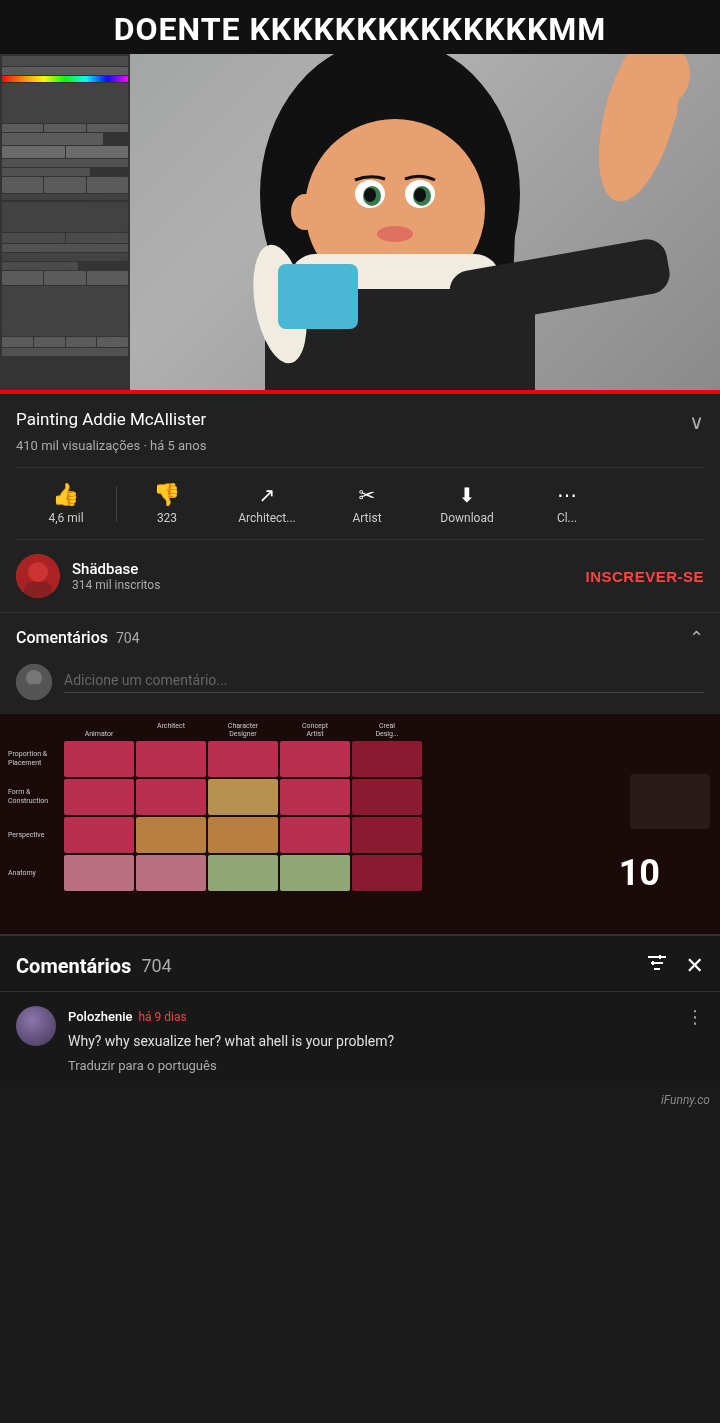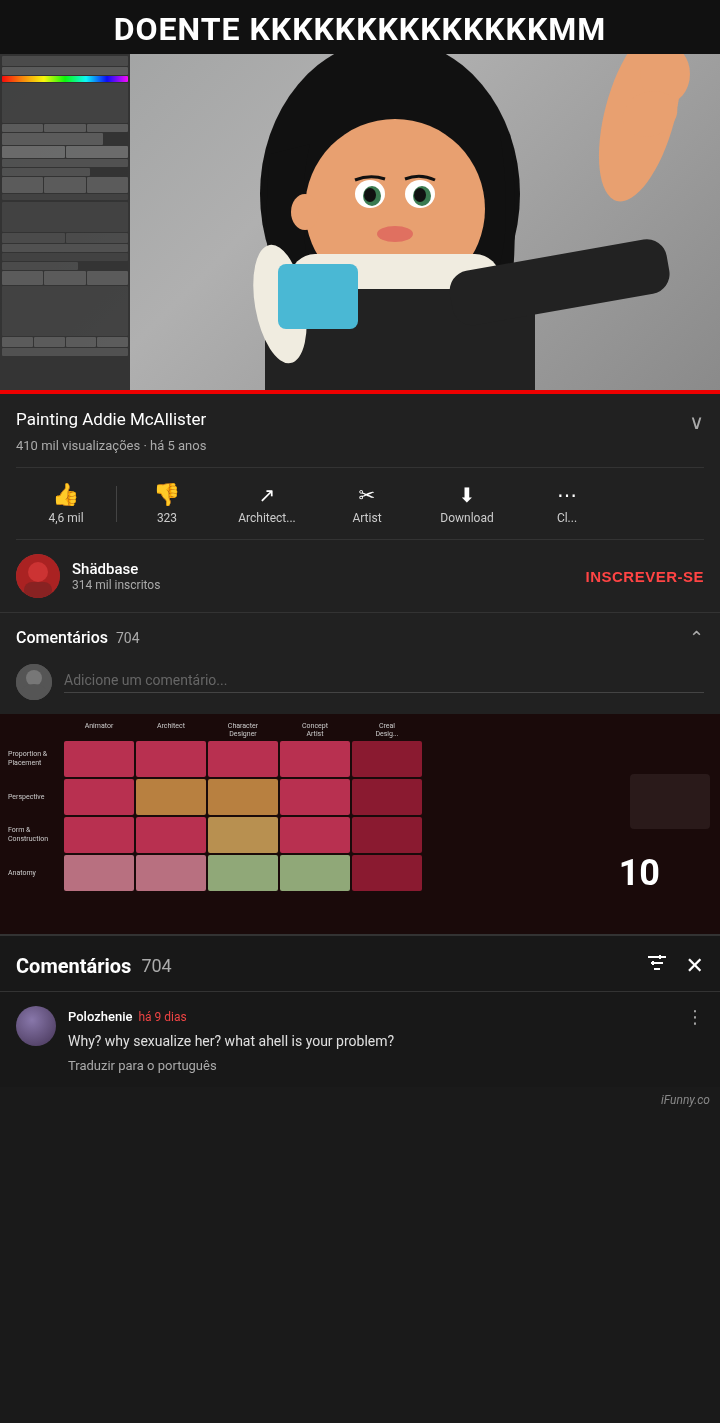--- a/index.html
+++ b/index.html
@@ -518,50 +518,50 @@
       <ellipse cx="18" cy="28" rx="12" ry="8" fill="#555"></ellipse>
     </svg>
   </div>
   <div class="comment-input-placeholder">Adicione um comentário...</div>
 </div>
 
 <div class="chart-section">
 
   <div style="padding:8px 8px 0; display:flex; flex-direction:column; width:430px;">
     <div style="display:flex; margin-left:56px; gap:2px; margin-bottom:2px;">
-      <div style="flex:1;font-size:7px;color:#ccc;text-align:center;line-height:1.2;">Animator</div>
+      <div style="flex:1;font-size:7px;color:#ccc;text-align:center;line-height:1.2;margin-top:8px;">Animator</div>
       <div style="flex:1;font-size:7px;color:#ccc;text-align:center;line-height:1.2;">Architect</div>
       <div style="flex:1;font-size:7px;color:#ccc;text-align:center;line-height:1.2;">Character<br>Designer</div>
       <div style="flex:1;font-size:7px;color:#ccc;text-align:center;line-height:1.2;">Concept<br>Artist</div>
       <div style="flex:1;font-size:7px;color:#ccc;text-align:center;line-height:1.2;">Creal<br>Desig...</div>
     </div>
 
     <div style="display:flex;align-items:center;gap:2px;margin-bottom:2px;">
       <div style="width:54px;font-size:7px;color:#ccc;flex-shrink:0;line-height:1.2;">Proportion &amp;<br>Placement</div>
       <div style="flex:1;height:36px;background:#b83050;border-radius:2px;"></div>
       <div style="flex:1;height:36px;background:#b83050;border-radius:2px;"></div>
       <div style="flex:1;height:36px;background:#b83050;border-radius:2px;"></div>
       <div style="flex:1;height:36px;background:#b83050;border-radius:2px;"></div>
       <div style="flex:1;height:36px;background:#8a1a30;border-radius:2px;"></div>
     </div>
 
     <div style="display:flex;align-items:center;gap:2px;margin-bottom:2px;">
+      <div style="width:54px;font-size:7px;color:#ccc;flex-shrink:0;line-height:1.2;">Form &amp;<br>Construction</div>
+      <div style="flex:1;height:36px;background:#b83050;border-radius:2px;"></div>
+      <div style="flex:1;height:36px;background:#b83050;border-radius:2px;"></div>
+      <div style="flex:1;height:36px;background:#b89050;border-radius:2px;"></div>
+      <div style="flex:1;height:36px;background:#b83050;border-radius:2px;"></div>
+      <div style="flex:1;height:36px;background:#8a1a30;border-radius:2px;"></div>
+    </div>
+
+    <div style="display:flex;align-items:center;gap:2px;margin-bottom:2px;">
       <div style="width:54px;font-size:7px;color:#ccc;flex-shrink:0;line-height:1.2;">Perspective</div>
       <div style="flex:1;height:36px;background:#b83050;border-radius:2px;"></div>
       <div style="flex:1;height:36px;background:#b88040;border-radius:2px;"></div>
       <div style="flex:1;height:36px;background:#b88040;border-radius:2px;"></div>
-      <div style="flex:1;height:36px;background:#b83050;border-radius:2px;"></div>
-      <div style="flex:1;height:36px;background:#8a1a30;border-radius:2px;"></div>
-    </div>
-
-    <div style="display:flex;align-items:center;gap:2px;margin-bottom:2px;">
-      <div style="width:54px;font-size:7px;color:#ccc;flex-shrink:0;line-height:1.2;">Form &amp;<br>Construction</div>
-      <div style="flex:1;height:36px;background:#b83050;border-radius:2px;"></div>
-      <div style="flex:1;height:36px;background:#b83050;border-radius:2px;"></div>
-      <div style="flex:1;height:36px;background:#b89050;border-radius:2px;"></div>
       <div style="flex:1;height:36px;background:#b83050;border-radius:2px;"></div>
       <div style="flex:1;height:36px;background:#8a1a30;border-radius:2px;"></div>
     </div>
 
     <div style="display:flex;align-items:center;gap:2px;">
       <div style="width:54px;font-size:7px;color:#ccc;flex-shrink:0;line-height:1.2;">Anatomy</div>
       <div style="flex:1;height:36px;background:#b87080;border-radius:2px;"></div>
       <div style="flex:1;height:36px;background:#b87080;border-radius:2px;"></div>
       <div style="flex:1;height:36px;background:#90a878;border-radius:2px;"></div>
       <div style="flex:1;height:36px;background:#90a878;border-radius:2px;"></div>

